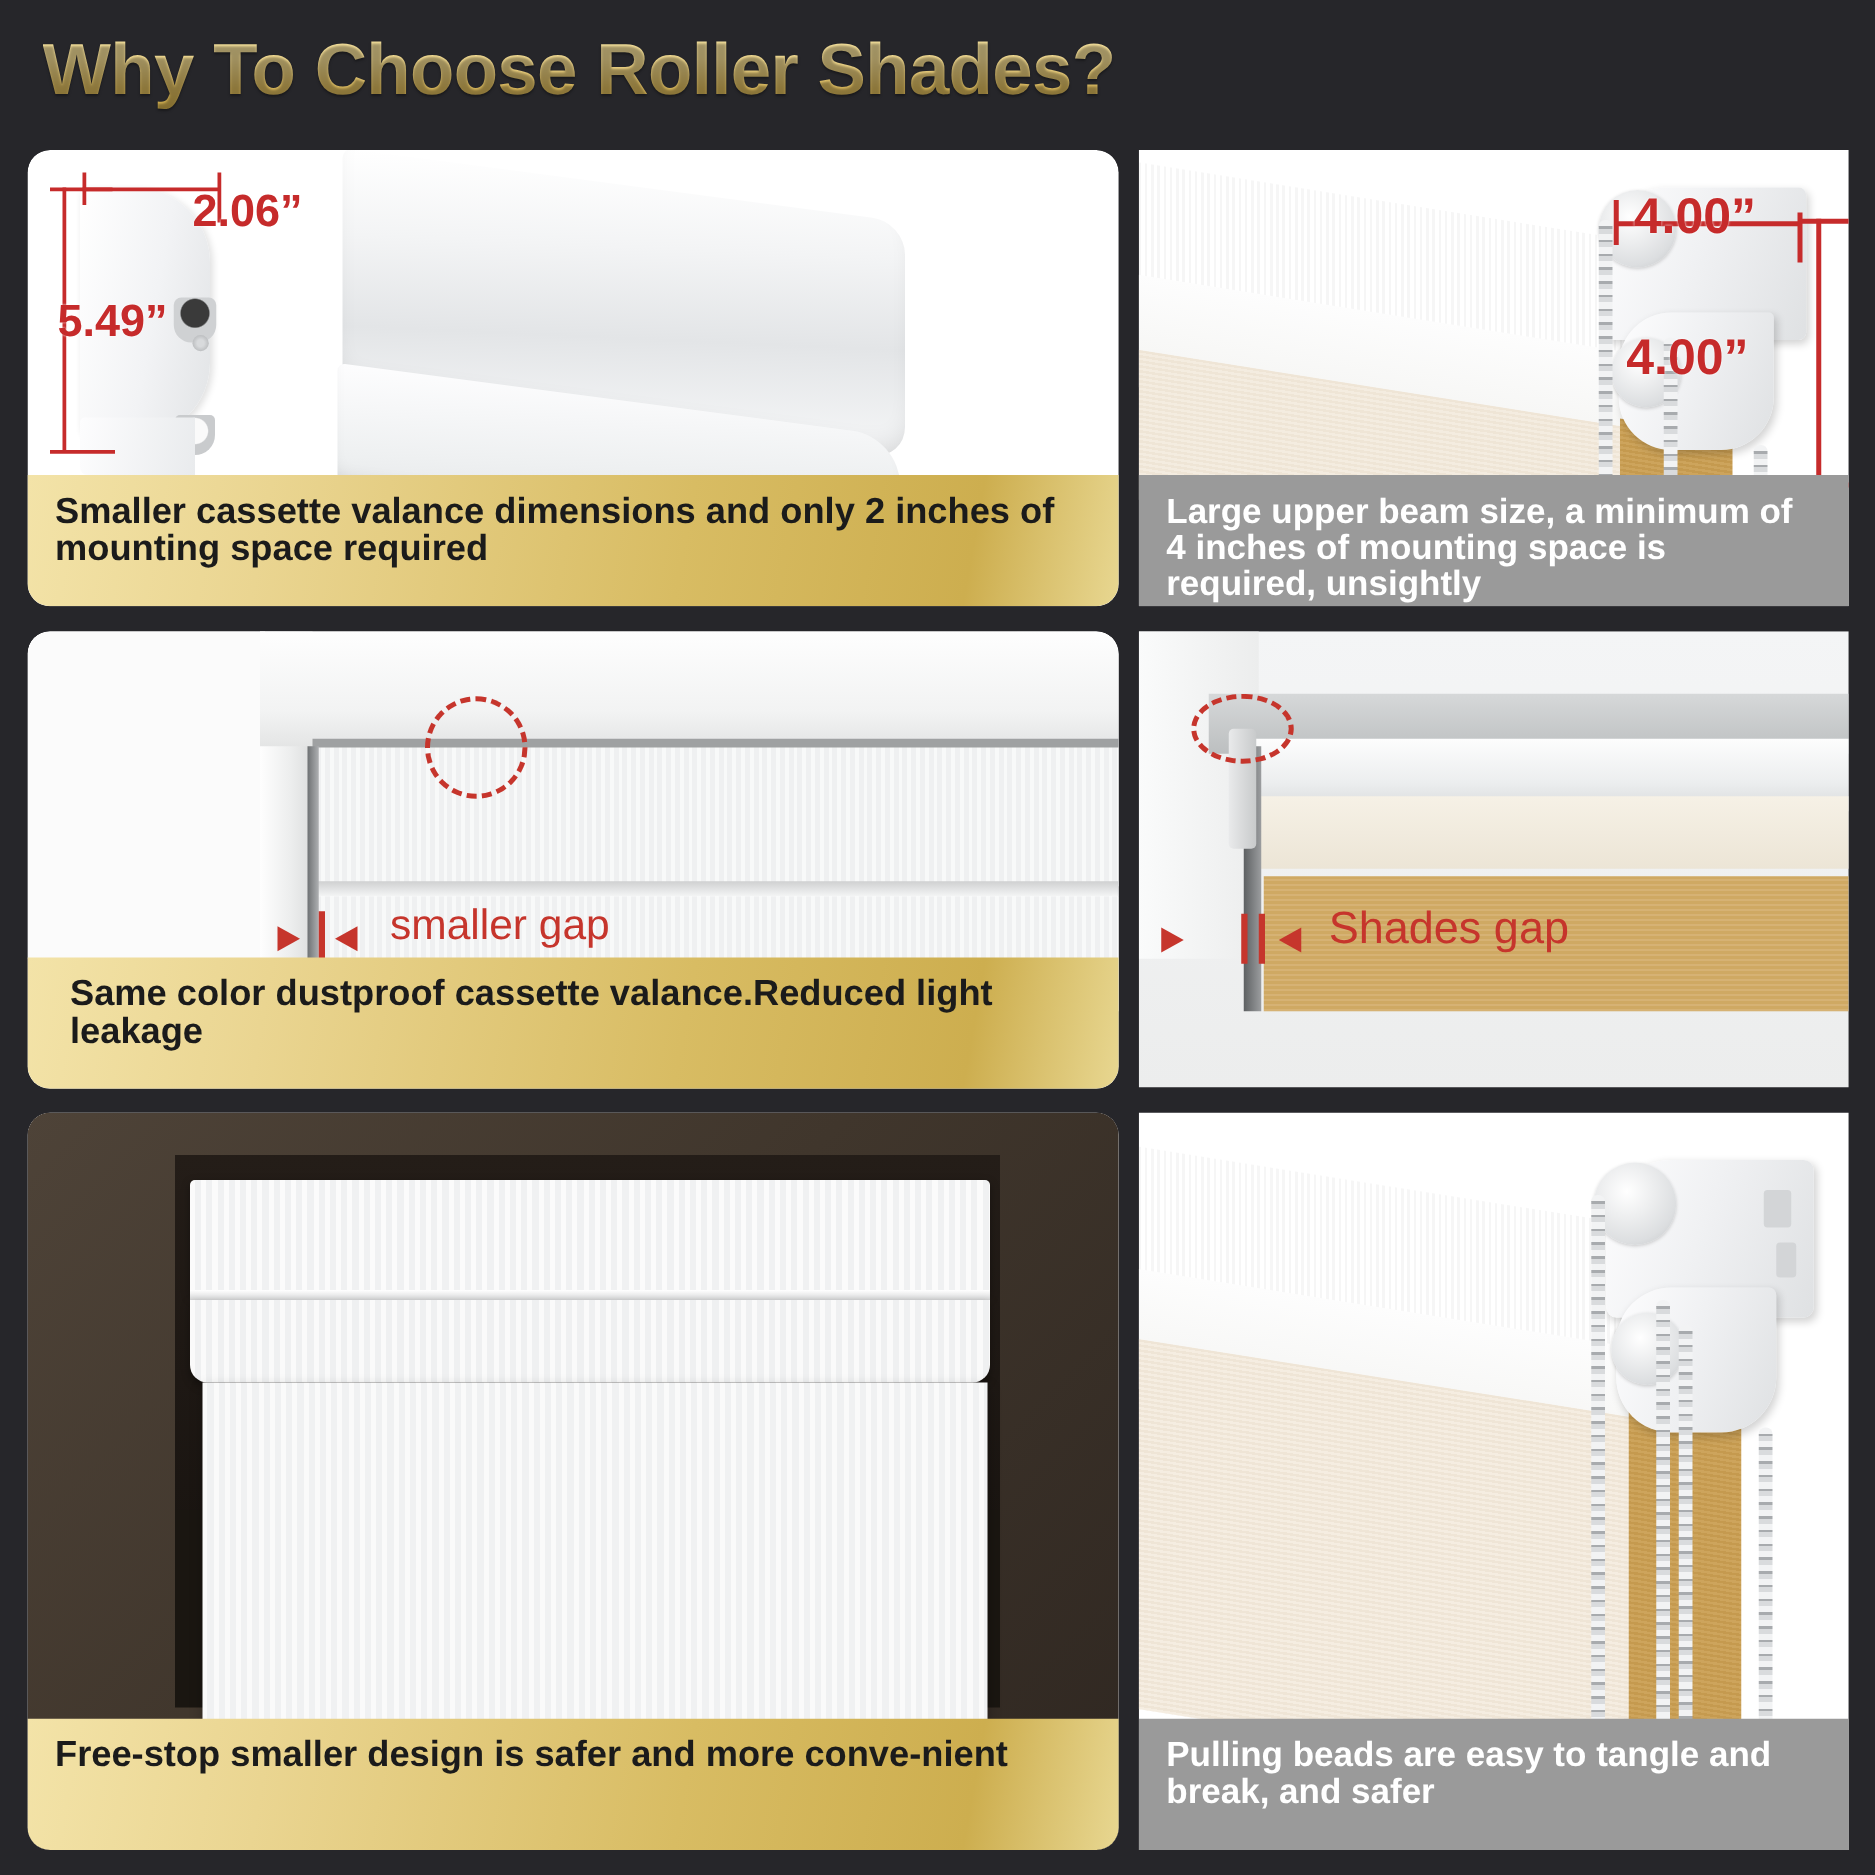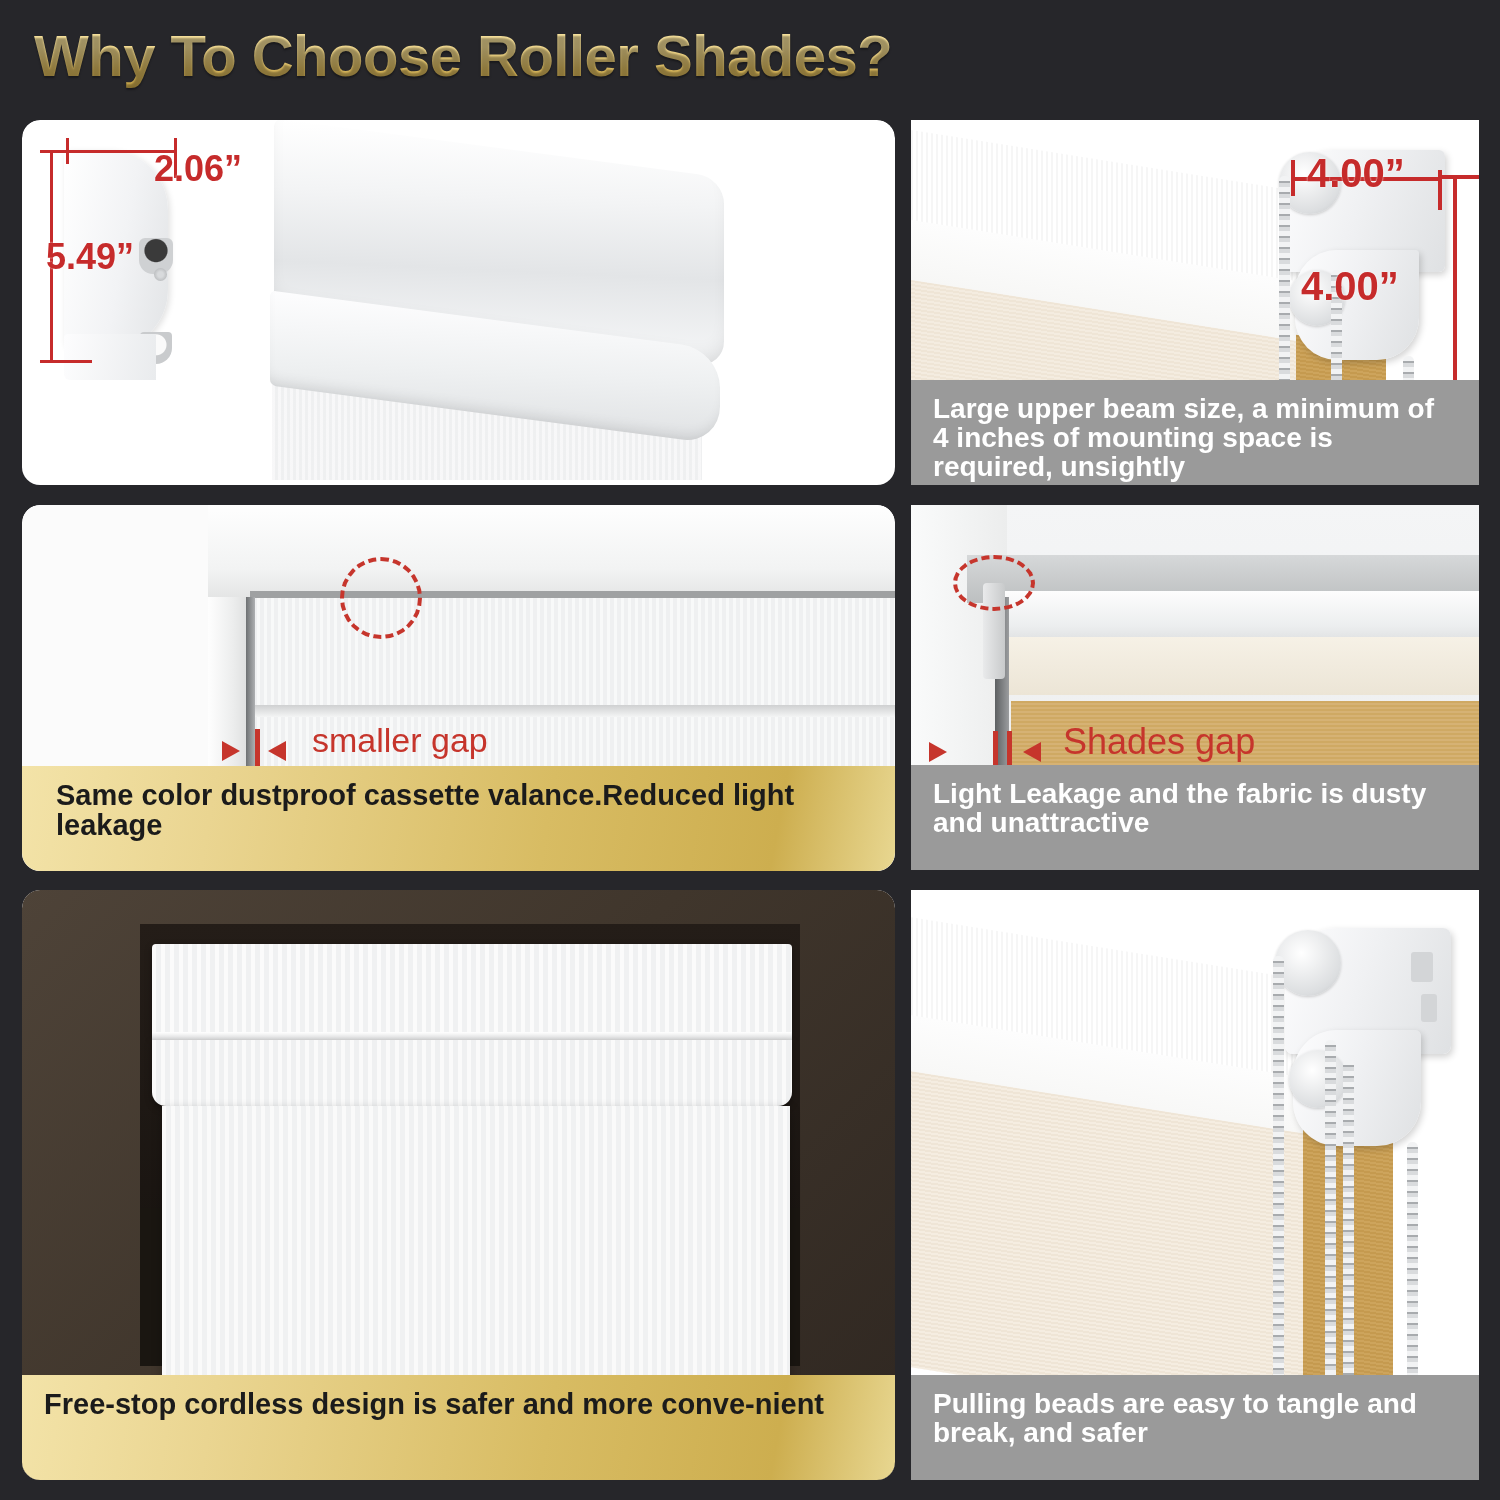--- a/index.html
+++ b/index.html
@@ -184,20 +184,23 @@
     <div class="dimline" style="left:44px; top:18px; width:3px; height:26px;"></div>
     <div class="dimline" style="left:152px; top:18px; width:3px; height:40px;"></div>
     <div class="dimtxt" style="left:132px; top:12px; font-size:36px;">2.06”</div>
 
     <div class="dimline" style="left:28px; top:30px; width:3px; height:212px;"></div>
     <div class="dimline" style="left:18px; top:30px; width:50px; height:3px;"></div>
     <div class="dimline" style="left:18px; top:240px; width:52px; height:3px;"></div>
     <div class="dimtxt" style="left:-78px; top:100px; font-size:36px; width:190px; text-align:right;">5.49”</div>
   </div>
 
+  <div class="cap cap-gold" style="height:105px;">
+    <span>Smaller cassette valance dimensions and only 2 inches of mounting space required</span>
+  </div>
 </div>
 
 <div class="panel p-right" style="left:911px; top:120px; width:568px; height:365px;padding-left:38px;">
   <div class="photo">
     <div class="roll-tube txt" style="left:-10px; top:40px; width:400px; height:108px;"></div>
     <div class="roll-fab-white" style="left:-10px; top:130px; width:400px; height:90px;"></div>
     <div class="roll-fab-cream" style="left:-10px; top:190px; width:400px; height:120px;"></div>
     <div class="roll-fab-tan" style="left:385px; top:222px; height:100px; transform:skewY(9deg);"></div>
 
     <div class="bracket" style="left:374px; top:30px; width:160px; height:122px; border-radius:48px 6px 6px 6px;"></div>
@@ -269,23 +272,20 @@
 
     <div class="dash-ell" style="left:42px; top:50px; width:82px; height:56px;"></div>
 
     <div class="arrowR" style="left:18px; top:237px;"></div>
     <div class="tick" style="left:82px; top:226px; height:40px;"></div>
     <div class="tick" style="left:96px; top:226px; height:40px;"></div>
     <div class="arrowL" style="left:112px; top:237px;"></div>
     <div class="gaptxt" style="left:152px; top:216px; font-size:36px;">Shades gap</div>
   </div>
 
-  <div class="cap cap-gray" style="height:105px;">
-    <span>Light Leakage and the fabric is dusty and unattractive</span>
-  </div>
 </div>
 
 <div class="panel p-left" style="left:22px; top:890px; width:873px; height:590px;">
   <div class="photo">
     <div class="room"></div>
     <div class="win-recess" style="left:118px; top:34px; width:660px; height:440px;"></div>
 
     <div class="sky" style="left:196px; top:318px; width:508px; height:156px;"></div>
     <div class="tree" style="left:204px; top:360px; width:78px; height:120px;"></div>
     <div class="tree" style="left:264px; top:386px; width:96px; height:98px;"></div>
@@ -309,21 +309,21 @@
 
     <div class="finger" style="left:452px; top:556px; width:11px; height:34px;
                 background:linear-gradient(180deg,#7e9a9a,#5f7d7d);"></div>
     <div class="hand" style="left:426px; top:576px; width:84px; height:88px;"></div>
     <div class="finger" style="left:436px; top:566px; width:22px; height:44px;"></div>
     <div class="finger" style="left:462px; top:574px; width:24px; height:40px; transform:rotate(12deg);"></div>
 
   </div>
 
   <div class="cap cap-gold" style="height:105px;">
-    <span>Free-stop cordless design is safer and more conve-nient</span>
+    <span>Free-stop smaller design is safer and more conve-nient</span>
   </div>
 </div>
 
 <div class="panel p-right" style="left:911px; top:890px; width:568px; height:590px;">
   <div class="photo">
     <div class="roll-tube txt" style="left:-10px; top:58px; width:408px; height:120px;"></div>
     <div class="roll-fab-white" style="left:-10px; top:156px; width:408px; height:96px;"></div>
     <div style="position:absolute; left:-10px; top:212px; width:408px; height:296px;
                 background:repeating-linear-gradient(0deg,#f5ede1 0 2px,#efe5d6 2px 4px);
                 transform:skewY(9deg);"></div>

